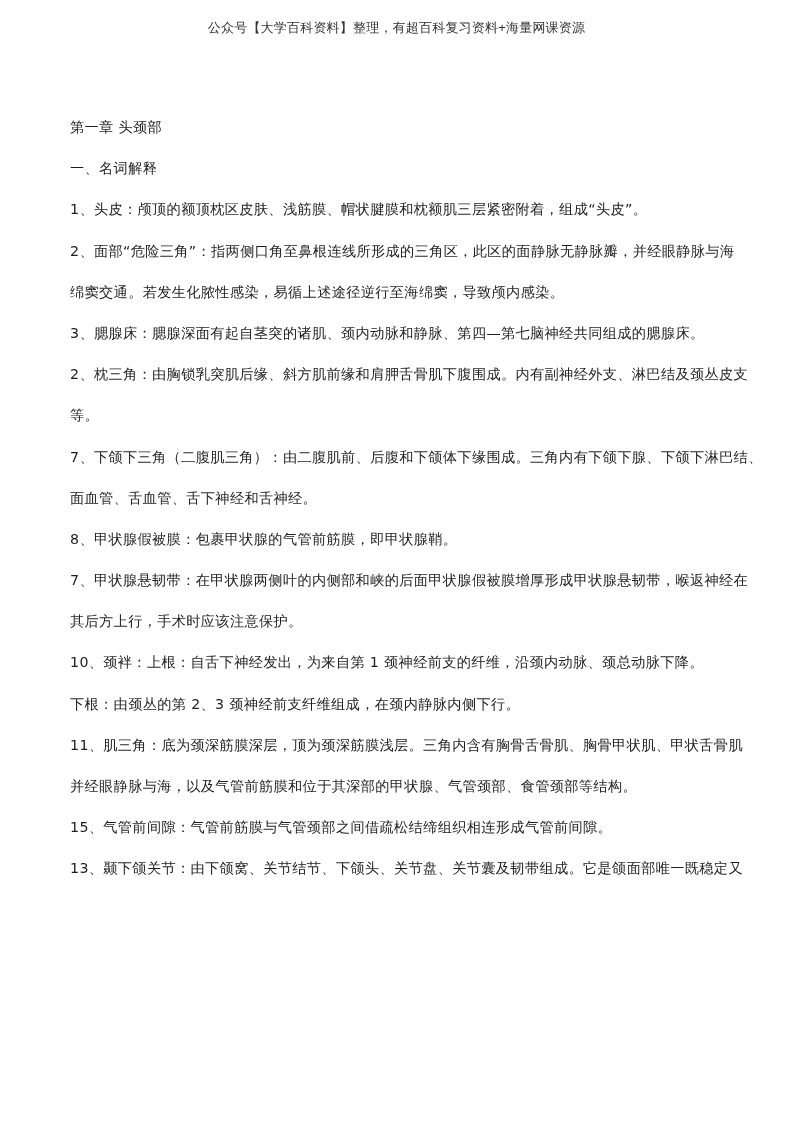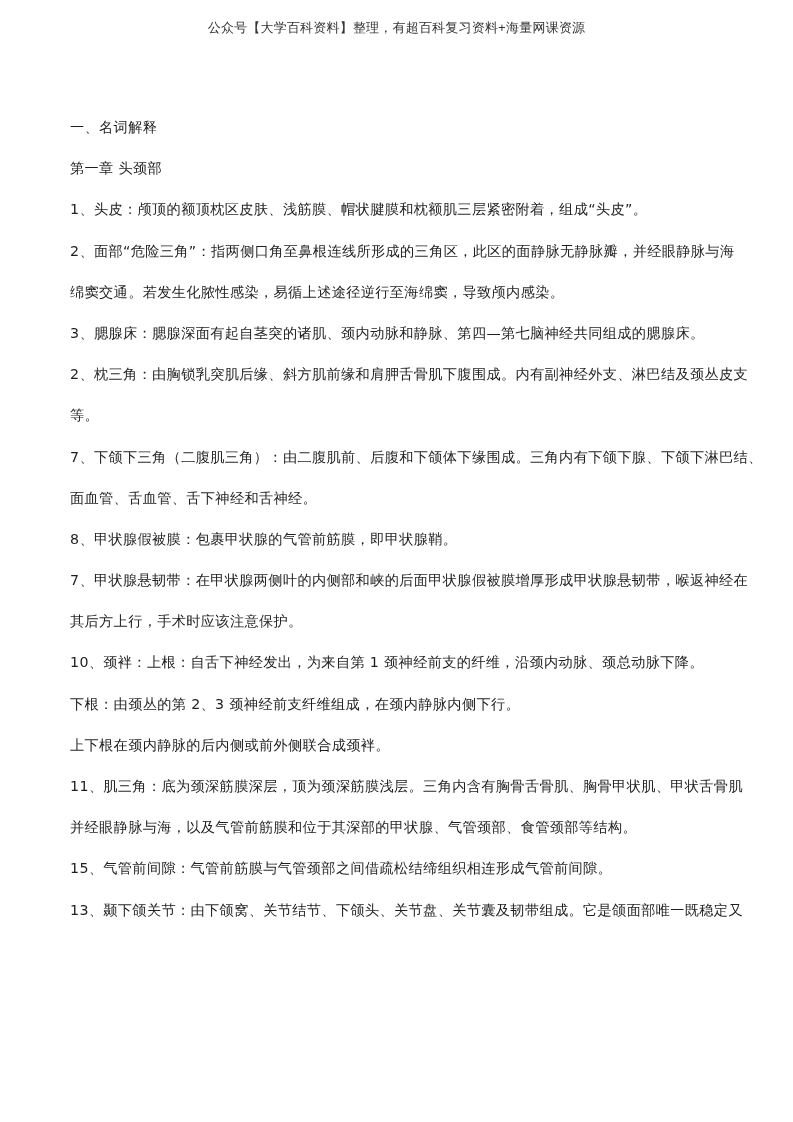--- a/index.html
+++ b/index.html
@@ -1,41 +1,40 @@
 <!DOCTYPE html>
 <html><head>
 <meta charset="utf-8">
 <style>
   html, body { margin: 0; padding: 0; background: #ffffff; }
   body { width: 793px; height: 1122px; position: relative; overflow: hidden;
          font-family: "DejaVu Sans", "Liberation Sans", sans-serif; color: #1e1e1e; }
   .header { position: absolute; top: 19px; left: 0; width: 793px; text-align: center;
-            font-family: Liberation Mono, monospace; font-size: 13px; color: #333; letter-spacing: 0.2px; }
+            font-family: Liberation Sans, sans-serif; font-size: 13px; color: #333; letter-spacing: 0.2px; }
   .content { position: absolute; top: 107px; left: 70px; width: 660px; }
   .line { font-size: 14.2px; line-height: 41.2px; height: 41.2px; white-space: nowrap; letter-spacing: 0.35px; }
 </style>
 </head>
 <body>
 
 <div class="header">公众号【大学百科资料】整理，有超百科复习资料+海量网课资源</div>
 
 <div class="content">
+  <div class="line">第一章 头颈部</div>
   <div class="line">一、名词解释</div>
-  <div class="line">第一章 头颈部</div>
   <div class="line">1、头皮：颅顶的额顶枕区皮肤、浅筋膜、帽状腱膜和枕额肌三层紧密附着，组成“头皮”。</div>
   <div class="line">2、面部“危险三角”：指两侧口角至鼻根连线所形成的三角区，此区的面静脉无静脉瓣，并经眼静脉与海</div>
   <div class="line">绵窦交通。若发生化脓性感染，易循上述途径逆行至海绵窦，导致颅内感染。</div>
   <div class="line">3、腮腺床：腮腺深面有起自茎突的诸肌、颈内动脉和静脉、第四—第七脑神经共同组成的腮腺床。</div>
   <div class="line">2、枕三角：由胸锁乳突肌后缘、斜方肌前缘和肩胛舌骨肌下腹围成。内有副神经外支、淋巴结及颈丛皮支</div>
   <div class="line">等。</div>
   <div class="line">7、下颌下三角（二腹肌三角）：由二腹肌前、后腹和下颌体下缘围成。三角内有下颌下腺、下颌下淋巴结、</div>
   <div class="line">面血管、舌血管、舌下神经和舌神经。</div>
   <div class="line">8、甲状腺假被膜：包裹甲状腺的气管前筋膜，即甲状腺鞘。</div>
   <div class="line">7、甲状腺悬韧带：在甲状腺两侧叶的内侧部和峡的后面甲状腺假被膜增厚形成甲状腺悬韧带，喉返神经在</div>
   <div class="line">其后方上行，手术时应该注意保护。</div>
   <div class="line">10、颈袢：上根：自舌下神经发出，为来自第 1 颈神经前支的纤维，沿颈内动脉、颈总动脉下降。</div>
   <div class="line">下根：由颈丛的第 2、3 颈神经前支纤维组成，在颈内静脉内侧下行。</div>
-  <div class="line">上下根在颈内静脉的后内侧或前外侧联合成颈袢。</div>
   <div class="line">11、肌三角：底为颈深筋膜深层，顶为颈深筋膜浅层。三角内含有胸骨舌骨肌、胸骨甲状肌、甲状舌骨肌</div>
   <div class="line">并经眼静脉与海，以及气管前筋膜和位于其深部的甲状腺、气管颈部、食管颈部等结构。</div>
   <div class="line">15、气管前间隙：气管前筋膜与气管颈部之间借疏松结缔组织相连形成气管前间隙。</div>
   <div class="line">13、颞下颌关节：由下颌窝、关节结节、下颌头、关节盘、关节囊及韧带组成。它是颌面部唯一既稳定又</div>
 </div>
 
 </body></html>

